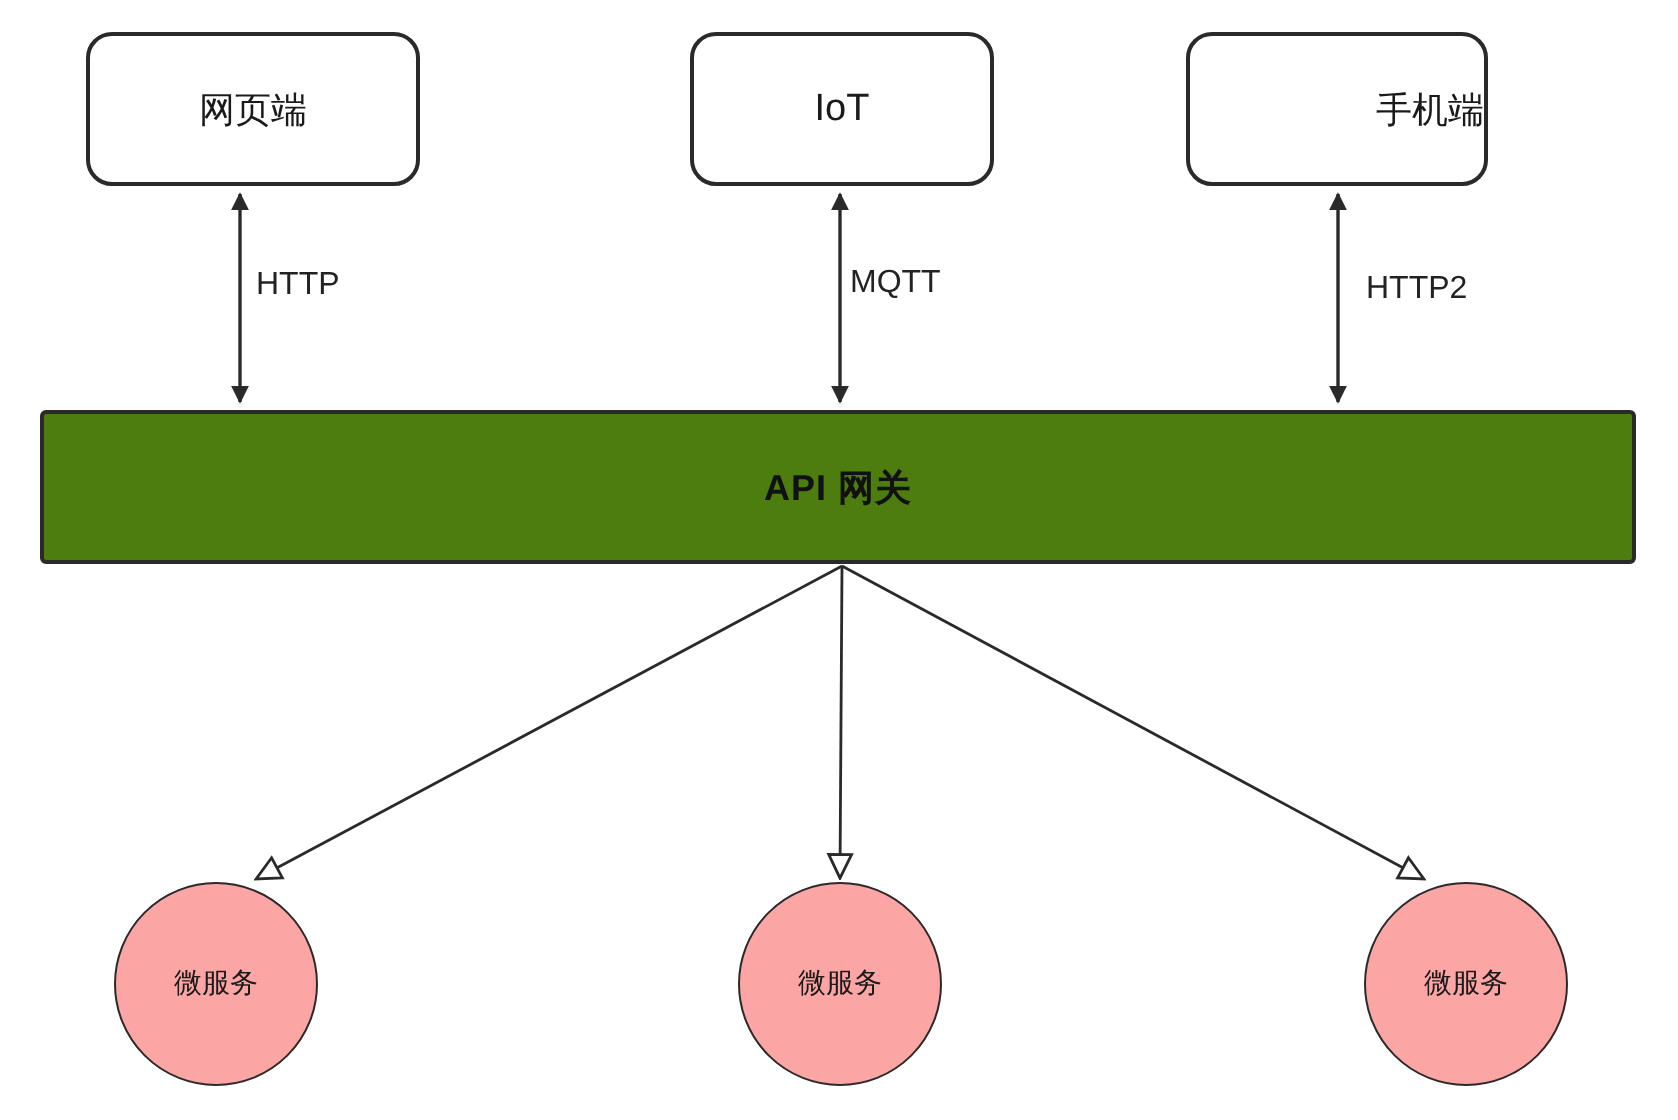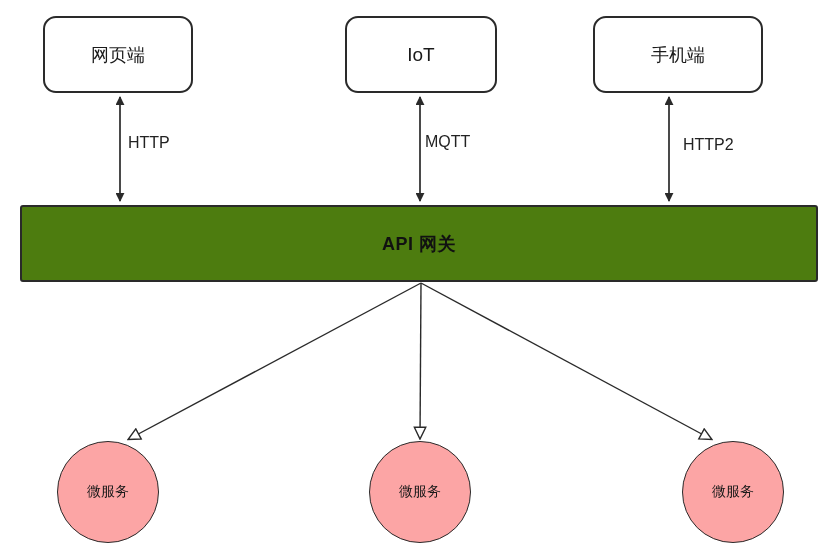--- a/index.html
+++ b/index.html
@@ -25,23 +25,23 @@
     position: absolute;
     border: 2px solid #2a2a2a;
     border-radius: 13px;
     background: #ffffff;
     display: flex;
     align-items: center;
     justify-content: center;
     font-size: 18px;
     color: #1a1a1a;
   }
-  .node-box.client-1 { left: 43px;  top: 16px; width: 150px; height: 77px; }
+  .node-box.client-1 { left: 43px;  top: 16px; width: 167px; height: 77px; }
   .node-box.client-2 { left: 345px; top: 16px; width: 152px; height: 77px; }
-  .node-box.client-3 { left: 593px; top: 16px; width: 170px; height: 77px; }
+  .node-box.client-3 { left: 593px; top: 16px; width: 151px; height: 77px; justify-content: flex-end; }
   .node-box.client-2 .node-label { font-size: 19px; }
 
   .gateway {
     position: absolute;
     left: 20px; top: 205px;
     width: 798px; height: 77px;
     border: 2px solid #2a2a2a;
     border-radius: 3px;
     background: #4d7c0f;
     display: flex;

